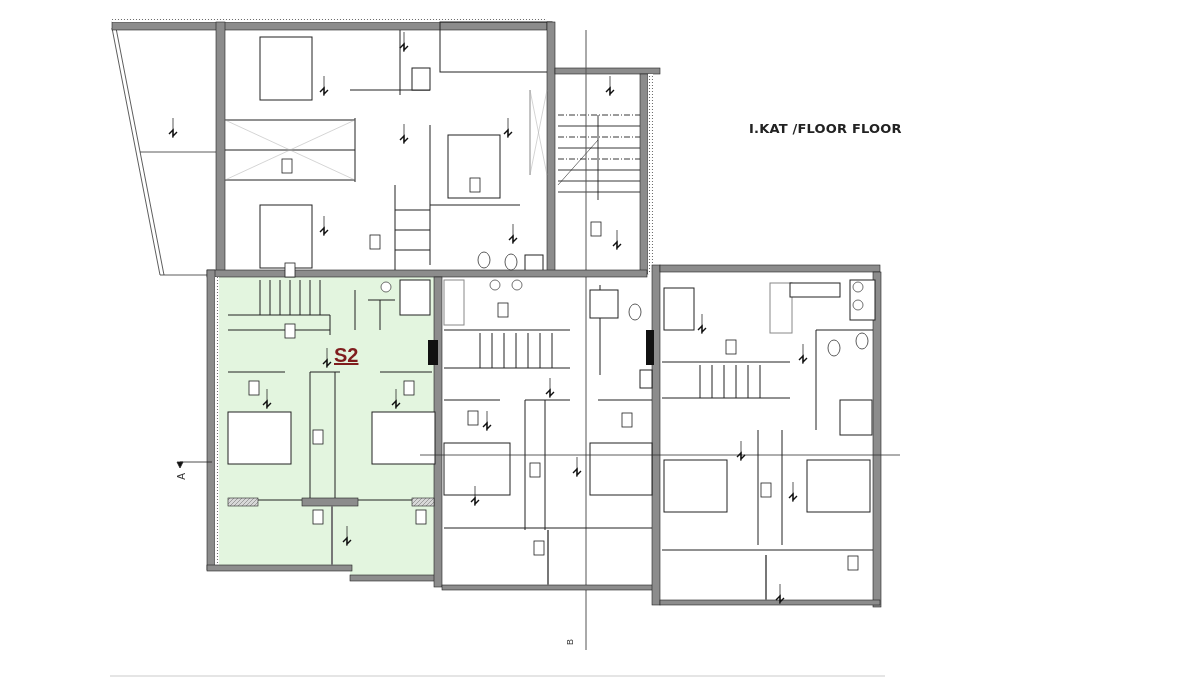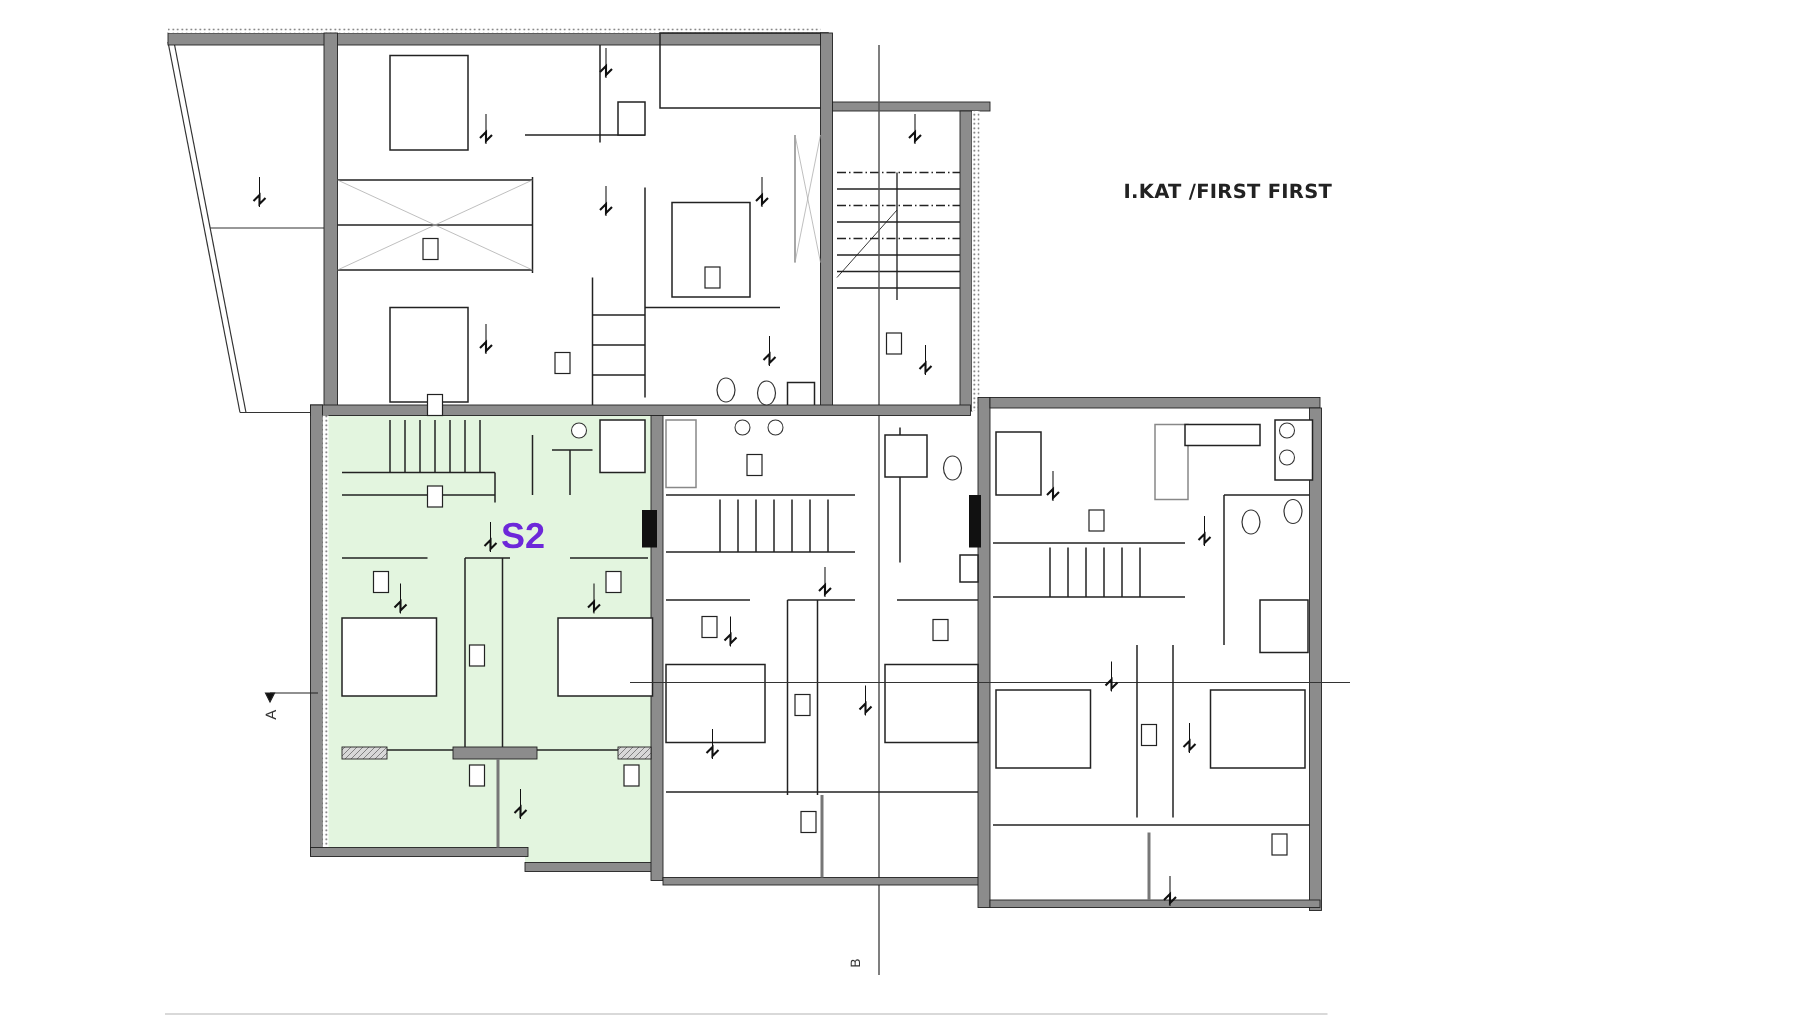--- a/index.html
+++ b/index.html
@@ -1,19 +1,19 @@
 <!DOCTYPE html>
 <html><head>
 <meta charset="utf-8">
 <style>
   html, body { margin:0; padding:0; background:#ffffff; }
   body { width:1200px; height:678px; position:relative; overflow:hidden; font-family:"DejaVu Sans", sans-serif; }
   #plan { position:absolute; left:0; top:0; width:1200px; height:678px; }
   .title { position:absolute; left:749px; top:121px; font-family:"DejaVu Sans", sans-serif; font-size:13px; font-weight:bold; color:#222; letter-spacing:0.2px; }
-  .unit-label { position:absolute; left:334px; top:344px; font-family:"Liberation Sans", sans-serif; font-size:24px; font-weight:bold; color:#6d28d9; }
+  .unit-label { position:absolute; left:334px; top:344px; font-family:"Liberation Sans", sans-serif; font-size:20px; font-weight:bold; color:#7f1d1d;text-decoration:underline; }
   .section-label { position:absolute; left:178px; top:471px; font-family:"Liberation Sans", sans-serif; font-size:10px; color:#333; transform:rotate(-90deg); }
   .section-label2 { position:absolute; left:567px; top:637px; font-family:"Liberation Sans", sans-serif; font-size:9px; color:#333; transform:rotate(-90deg); }
 </style>
 </head>
 <body>
 
 <svg id="plan" viewBox="0 0 1200 678" xmlns="http://www.w3.org/2000/svg">
   <defs>
     <pattern id="hatch" width="4" height="4" patternUnits="userSpaceOnUse">
       <rect width="4" height="4" fill="#d8d8d8"></rect>
@@ -255,16 +255,16 @@
   <g stroke="#222" stroke-width="0.8" fill="none">
     <line x1="180" y1="462" x2="212" y2="462"></line>
     <path d="M177 462 L180 468 L183 462 Z" fill="#111"></path>
   </g>
 
   <g stroke="#aaa" stroke-width="0.6">
     <line x1="110" y1="676" x2="885" y2="676"></line>
   </g>
 </svg>
 
-<div class="title">I.KAT /FIRST FIRST</div>
+<div class="title">I.KAT /FLOOR FLOOR</div>
 <div class="unit-label">S2</div>
 <div class="section-label">A</div>
 <div class="section-label2">B</div>
 
 </body></html>

